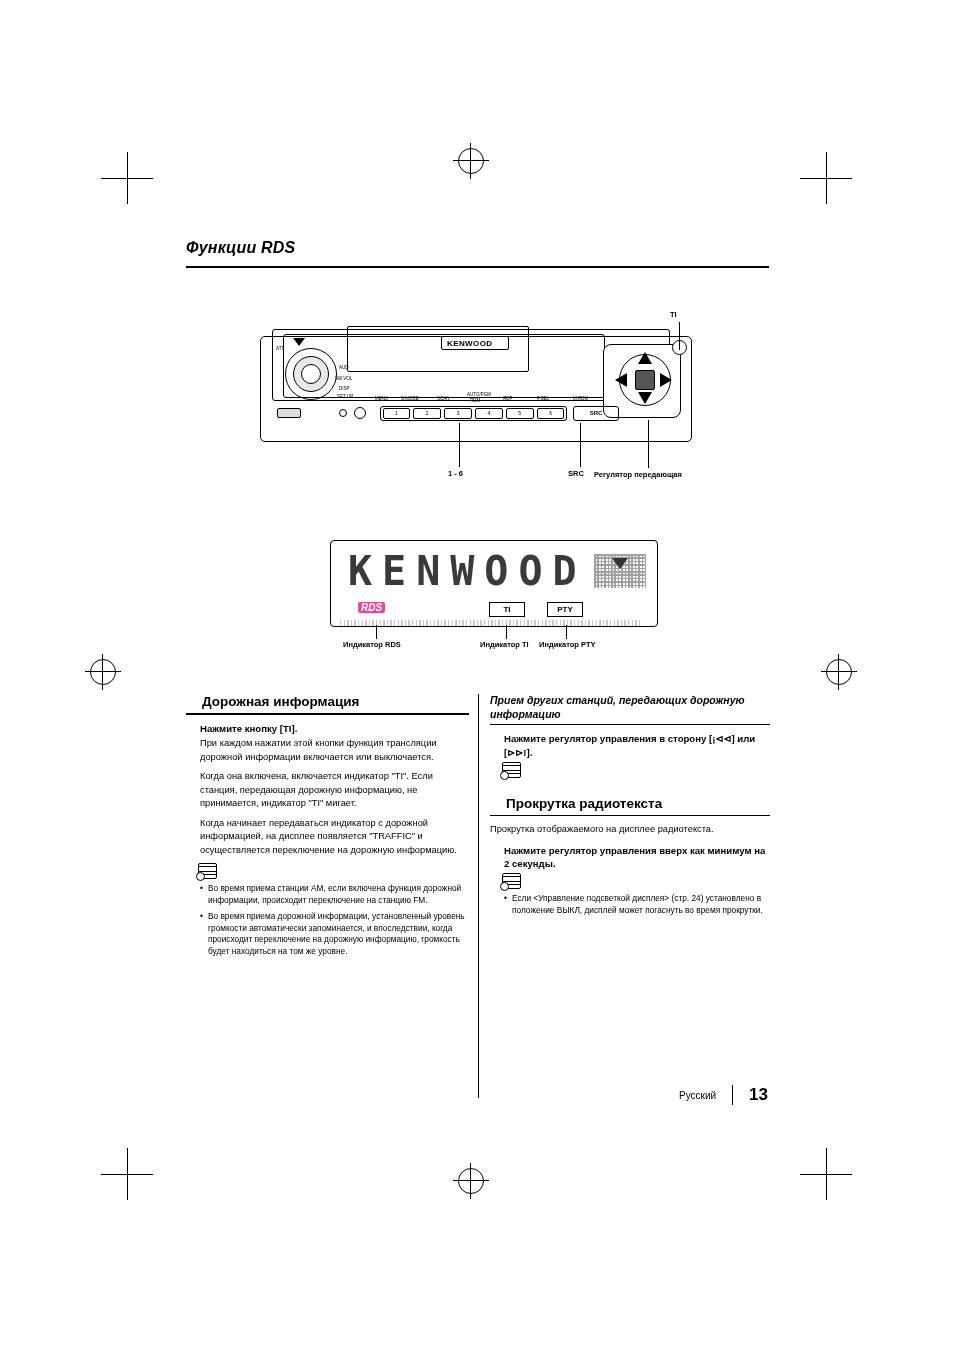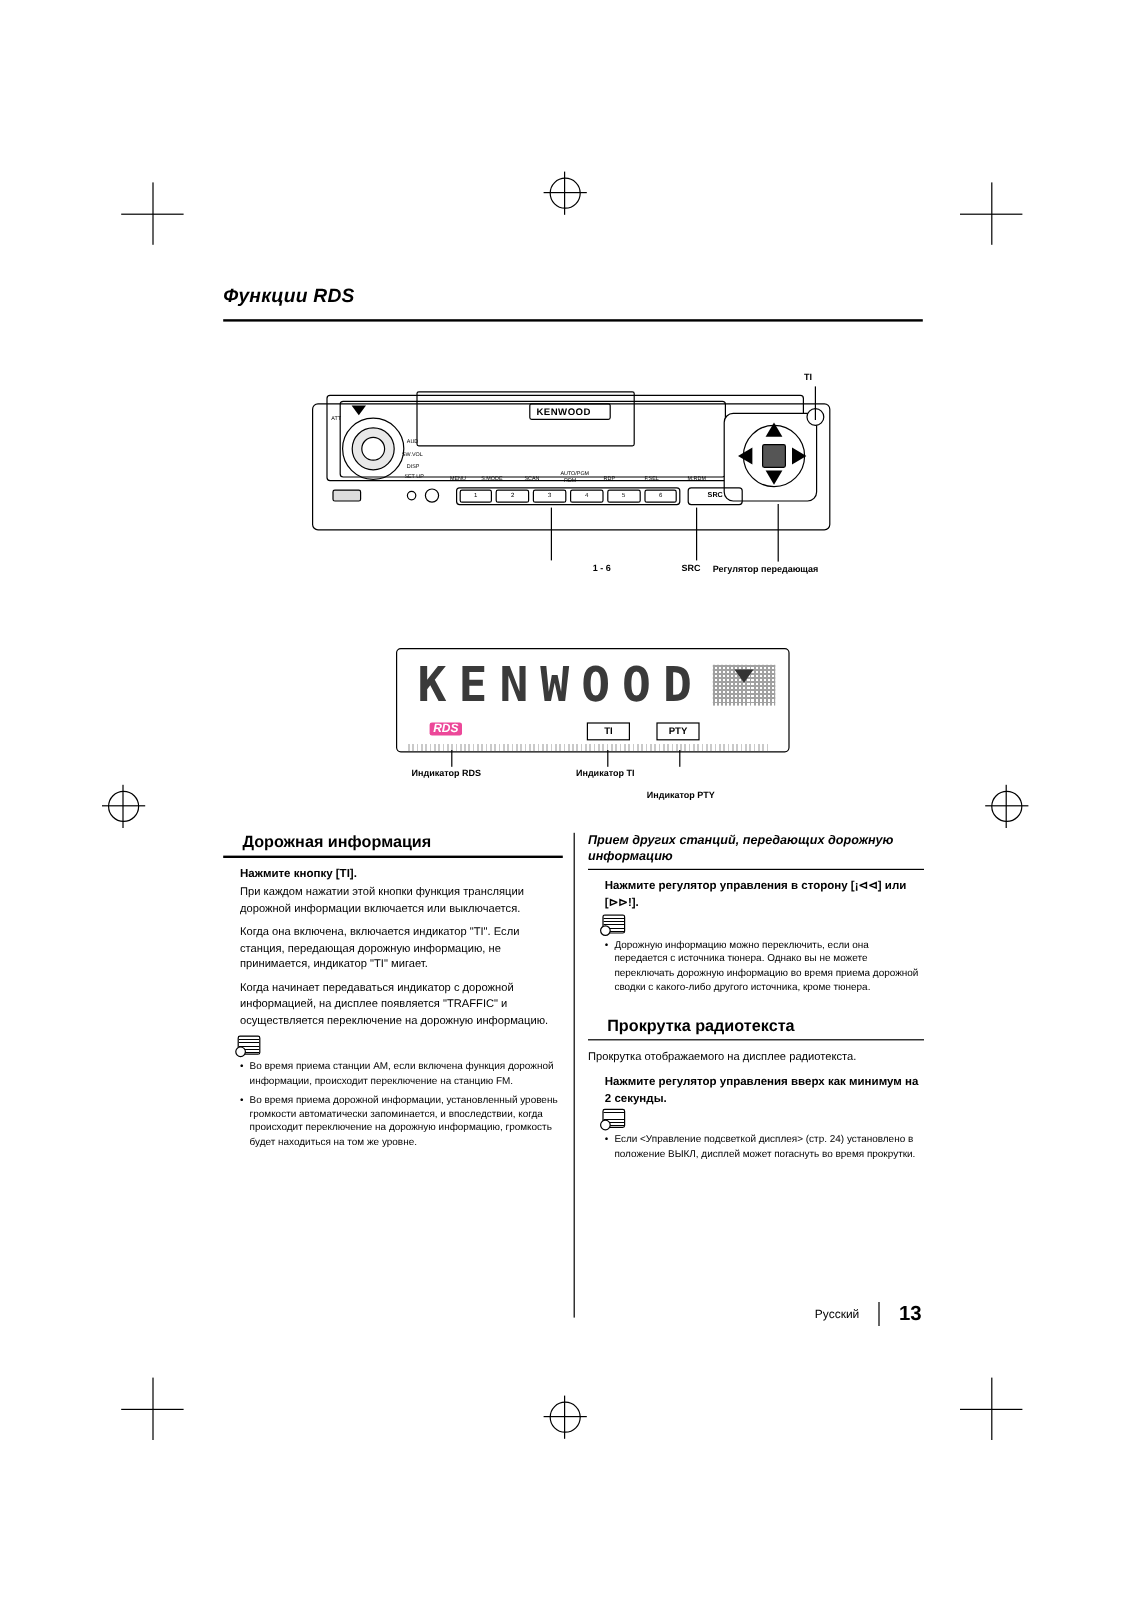--- a/index.html
+++ b/index.html
@@ -562,21 +562,21 @@
     <div class="preset-btn">4</div>
     <div class="preset-btn">5</div>
     <div class="preset-btn">6</div>
   </div>
   <div class="src-btn">SRC</div>
 </div>
 
 <div class="callout-label" style="left:670px; top:310px;">TI</div>
 <div class="leader" style="left:679px; top:322px; width:1px; height:28px;"></div>
 
-<div class="callout-label" style="left:448px; top:469px;margin-left:46px;">1 - 6</div>
+<div class="callout-label" style="left:448px; top:469px;">1 - 6</div>
 <div class="leader" style="left:459px; top:423px; width:1px; height:44px;"></div>
 
 <div class="callout-label" style="left:568px; top:469px;">SRC</div>
 <div class="leader" style="left:580px; top:423px; width:1px; height:44px;"></div>
 
 <div class="callout-label" style="left:594px; top:470px;">Регулятор передающая</div>
 <div class="leader" style="left:648px; top:420px; width:1px; height:48px;"></div>
 
 <div class="lcd-wrap">
   <div class="lcd-body"></div>
@@ -593,21 +593,21 @@
   <div class="lcd-dotrow"></div>
 </div>
 
 <div class="leader" style="left:376px; top:625px; width:1px; height:14px;"></div>
 <div class="callout-label" style="left:343px; top:640px;">Индикатор RDS</div>
 
 <div class="leader" style="left:506px; top:625px; width:1px; height:14px;"></div>
 <div class="callout-label" style="left:480px; top:640px;">Индикатор TI</div>
 
 <div class="leader" style="left:566px; top:625px; width:1px; height:14px;"></div>
-<div class="callout-label" style="left:539px; top:640px;margin-top:18px;">Индикатор PTY</div>
+<div class="callout-label" style="left:539px; top:640px;">Индикатор PTY</div>
 
 <div class="col-divider"></div>
 
 <div class="col-left">
   <h2 class="sec">Дорожная информация</h2>
   <div class="sec-rule"></div>
   <p class="bold-step">Нажмите кнопку [TI].</p>
   <p class="indent">При каждом нажатии этой кнопки функция трансляции дорожной информации включается или выключается.</p>
   <p class="indent">Когда она включена, включается индикатор "TI". Если станция, передающая дорожную информацию, не принимается, индикатор "TI" мигает.</p>
   <p class="indent">Когда начинает передаваться индикатор с дорожной информацией, на дисплее появляется "TRAFFIC" и осуществляется переключение на дорожную информацию.</p>
@@ -616,23 +616,20 @@
     <li>Во время приема станции AM, если включена функция дорожной информации, происходит переключение на станцию FM.</li>
     <li>Во время приема дорожной информации, установленный уровень громкости автоматически запоминается, и впоследствии, когда происходит переключение на дорожную информацию, громкость будет находиться на том же уровне.</li>
   </ul>
 </div>
 
 <div class="col-right">
   <h3 class="sub">Прием других станций, передающих дорожную информацию</h3>
   <div class="sub-rule"></div>
   <p class="bold-step">Нажмите регулятор управления в сторону [¡⊲⊲] или [⊳⊳!].</p>
   <div class="note-icon"></div>
-  <ul class="notes">
-    <li>Дорожную информацию можно переключить, если она передается с источника тюнера. Однако вы не можете переключать дорожную информацию во время приема дорожной сводки с какого-либо другого источника, кроме тюнера.</li>
-  </ul>
 
   <div style="height:14px"></div>
 
   <h2 class="sec">Прокрутка радиотекста</h2>
   <div class="sec-rule"></div>
   <p class="body">Прокрутка отображаемого на дисплее радиотекста.</p>
   <p class="bold-step">Нажмите регулятор управления вверх как минимум на 2 секунды.</p>
   <div class="note-icon"></div>
   <ul class="notes">
     <li>Если &lt;Управление подсветкой дисплея&gt; (стр. 24) установлено в положение ВЫКЛ, дисплей может погаснуть во время прокрутки.</li>

